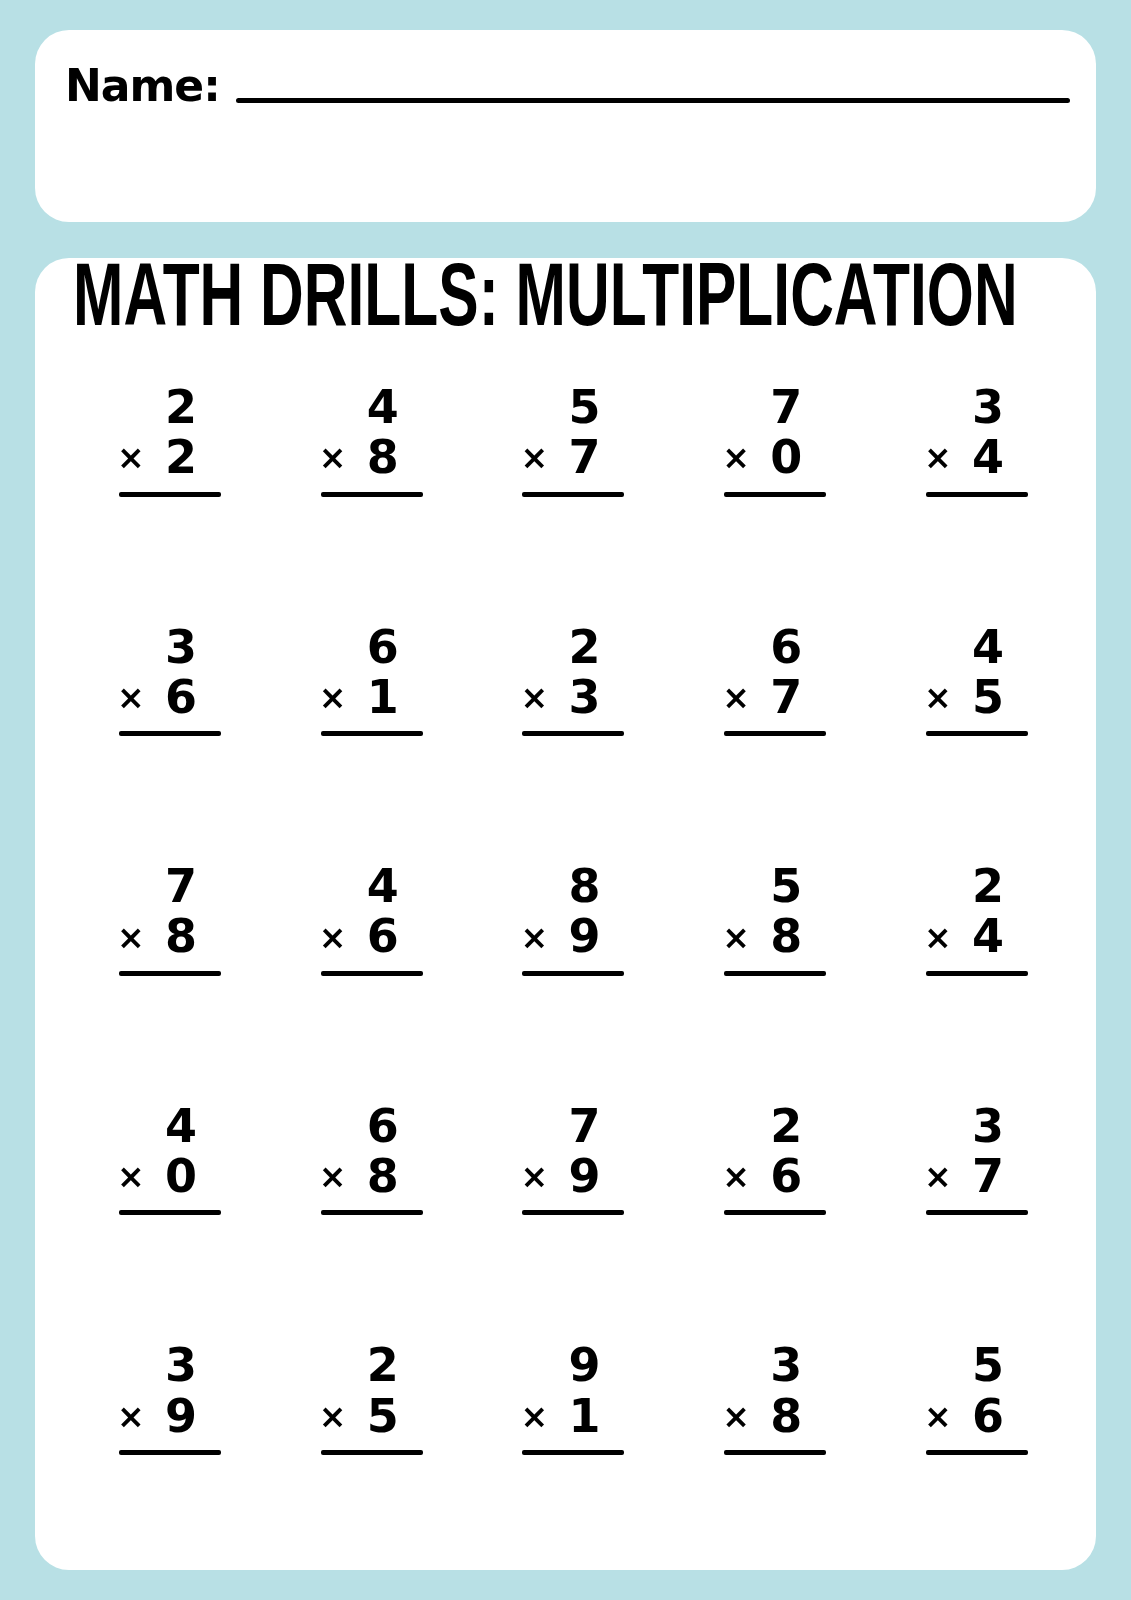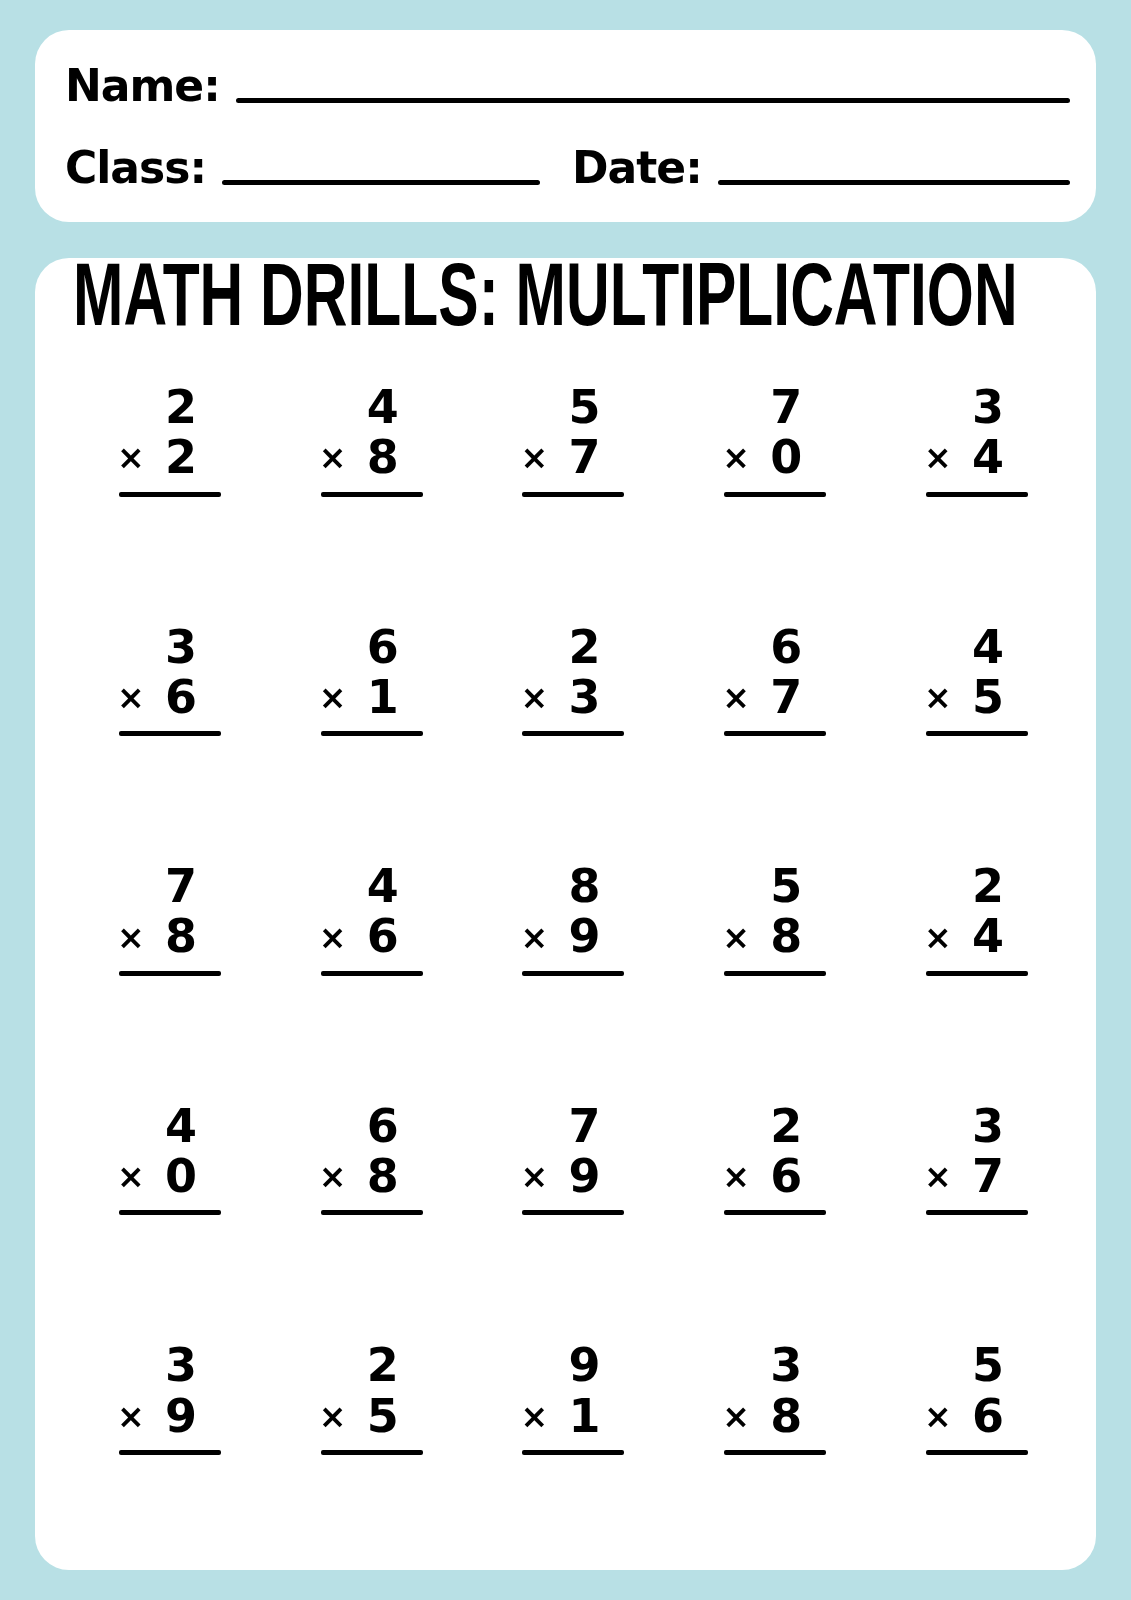--- a/index.html
+++ b/index.html
@@ -118,26 +118,20 @@
 </head>
 <body>
 
 <div class="page">
 
   <div class="card header-card">
     <div class="info-row">
       <span class="info-label">Name:</span>
       <span class="blank grow"></span>
     </div>
-    <div class="info-row second">
-      <span class="info-label">Class:</span>
-      <span class="blank class-line"></span>
-      <span class="info-label date-label">Date:</span>
-      <span class="blank grow"></span>
-    </div>
   </div>
 
   <div class="card main-card">
     <h1 class="title">MATH DRILLS: MULTIPLICATION</h1>
     <div class="grid">
   <div class="problem">
     <div class="top-row">
       <span class="digit">2</span>
     </div>
     <div class="bottom-row">

